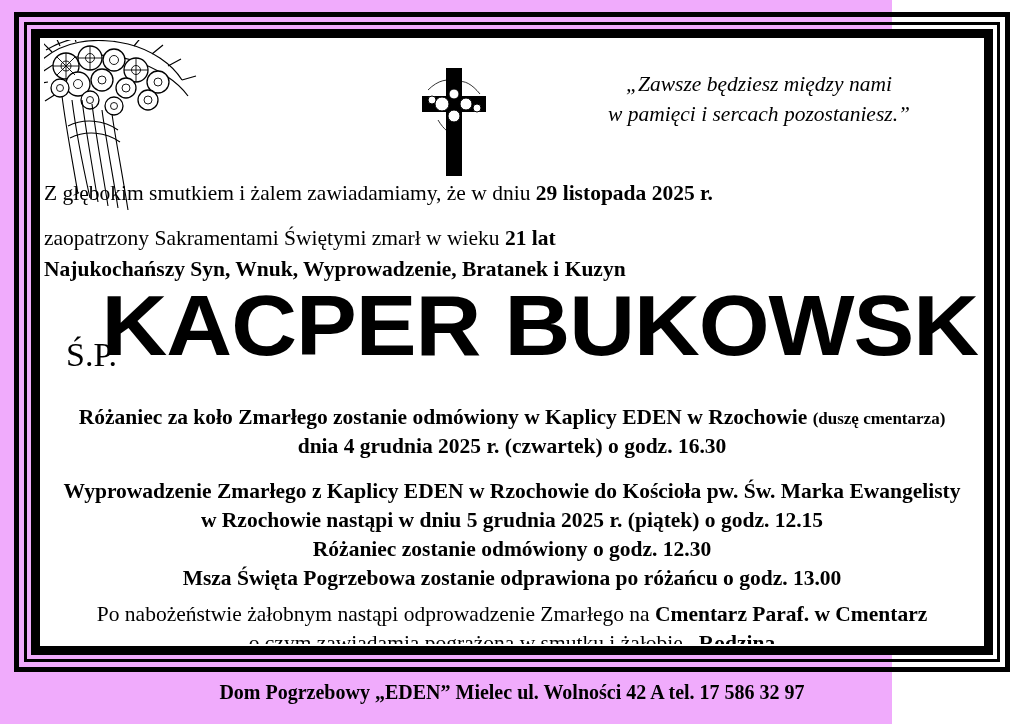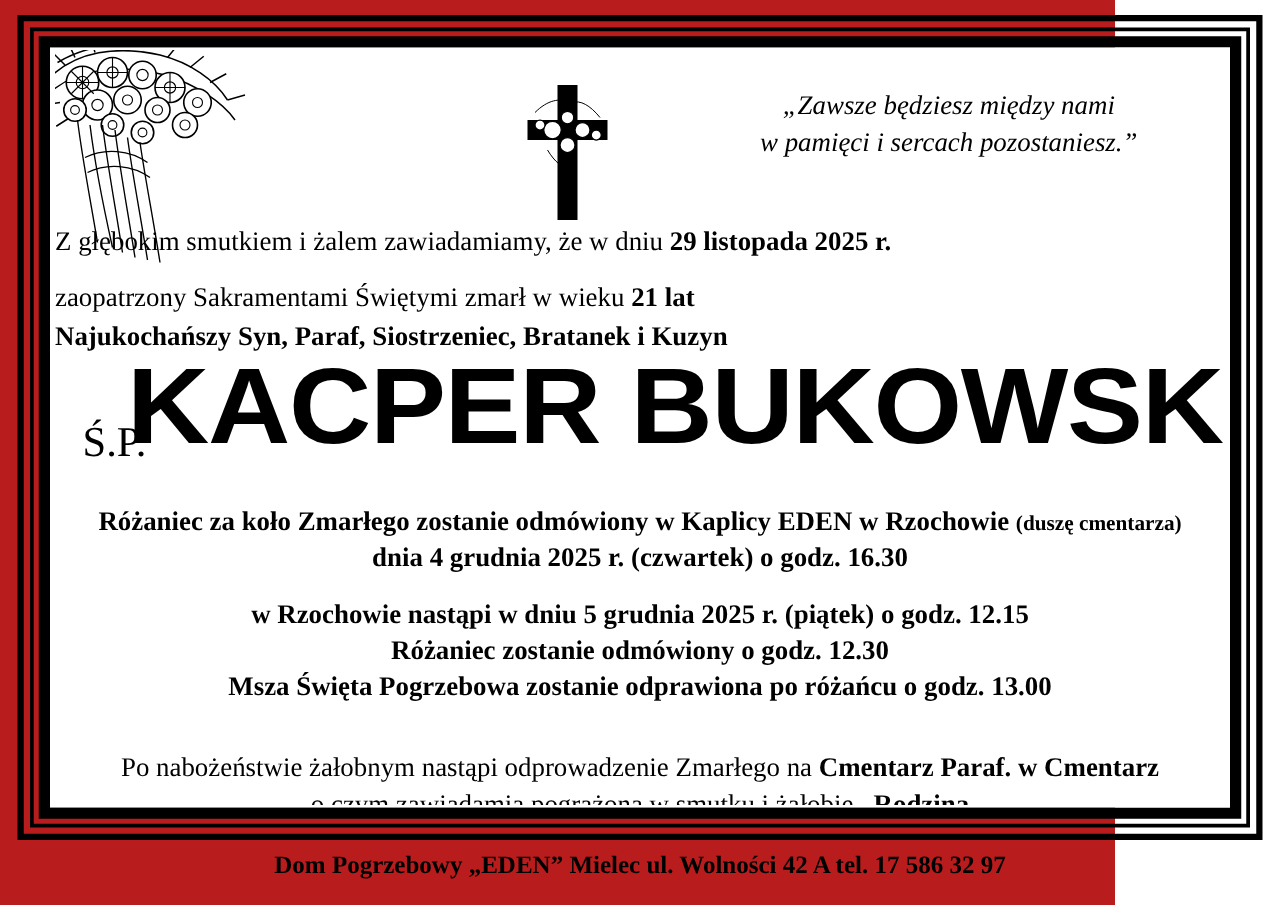--- a/index.html
+++ b/index.html
@@ -12,21 +12,21 @@
     height: 724px;
     font-family: "Liberation Serif", serif;
     color: #000000;
     overflow: hidden;
   }
 
   .page {
     position: relative;
     width: 892px;
     height: 724px;
-    background: #b91c1c;
+    background: #f0abfc;
   }
 
   
   .frame-outer {
     position: absolute;
     left: 14px;
     top: 12px;
     width: 996px;
     height: 660px;
     border: 5px solid #000000;
@@ -265,36 +265,37 @@
       <div>w pamięci i sercach pozostaniesz.”</div>
     </div>
 
     <div class="intro">
       <div>
         <span>Z głębokim smutkiem i żalem zawiadamiamy, że w dniu </span><span class="b">29 listopada 2025 r.</span>
       </div>
       <div class="line2">
         <span>zaopatrzony Sakramentami Świętymi zmarł w wieku </span><span class="b">21 lat</span>
       </div>
-      <div class="line3">Najukochańszy Syn, Paraf, Siostrzeniec, Bratanek i Kuzyn</div>
+      <div class="line3">Najukochańszy Syn, Wnuk, Wyprowadzenie, Bratanek i Kuzyn</div>
     </div>
 
     <div class="name-row">
       <div class="sp">Ś.P.</div>
       <div class="deceased-name">KACPER BUKOWSKI</div>
     </div>
 
     <div class="sect bold sect-rosary">
       <div>
         <span>Różaniec za koło Zmarłego zostanie odmówiony w Kaplicy EDEN w Rzochowie </span><span class="small-note">(duszę cmentarza)</span>
       </div>
       <div>dnia 4 grudnia 2025 r. (czwartek) o godz. 16.30</div>
     </div>
 
     <div class="sect bold sect-funeral">
+      <div>Wyprowadzenie Zmarłego z Kaplicy EDEN w Rzochowie do Kościoła pw. Św. Marka Ewangelisty</div>
       <div>w Rzochowie nastąpi w dniu 5 grudnia 2025 r. (piątek) o godz. 12.15</div>
       <div>Różaniec zostanie odmówiony o godz. 12.30</div>
       <div>Msza Święta Pogrzebowa zostanie odprawiona po różańcu o godz. 13.00</div>
     </div>
 
     <div class="sect sect-closing">
       <div>
         <span>Po nabożeństwie żałobnym nastąpi odprowadzenie Zmarłego na </span><span class="b">Cmentarz Paraf. w Cmentarz</span>
       </div>
       <div>

